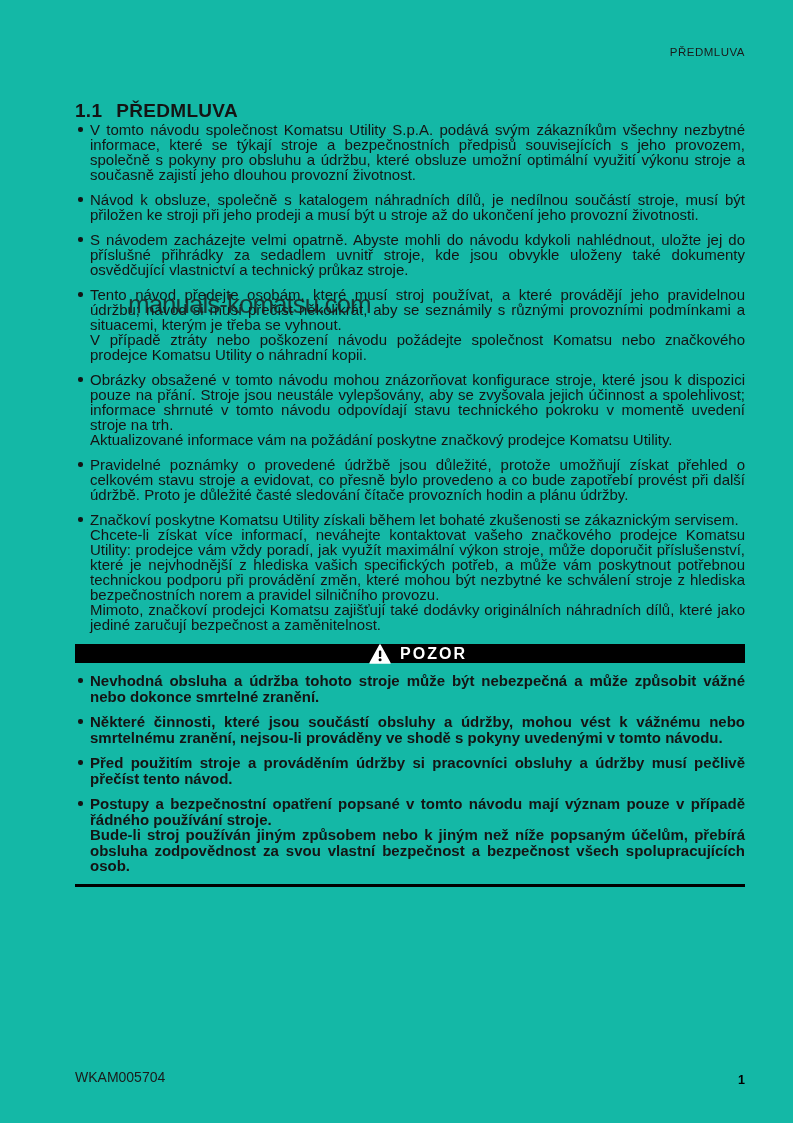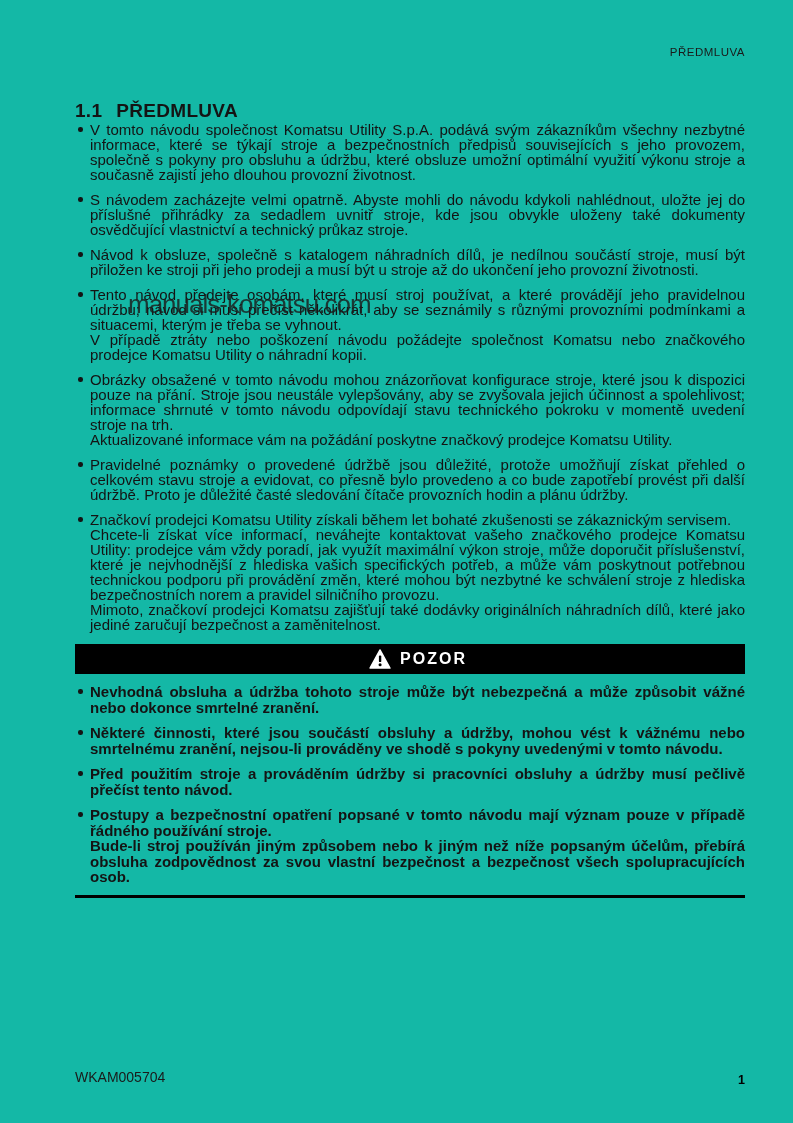--- a/index.html
+++ b/index.html
@@ -55,21 +55,21 @@
   }
   .bullet .text {
     flex: 1;
     font-size: 15px;
     line-height: 15px;
     text-align: justify;
   }
   .bullet .text p { margin: 0; }
   .warning-banner {
     margin: 12px 0 10px 0;
-    height: 30px;
+    height: 19px;
     background: #000000;
     color: #ffffff;
     display: flex;
     align-items: center;
     justify-content: center;
     gap: 9px;
     padding-left: 16px;
   }
   .warning-banner .wlabel {
     font-size: 16px;
@@ -134,30 +134,30 @@
         <div class="text">
           <p>V tomto návodu společnost Komatsu Utility S.p.A. podává svým zákazníkům všechny nezbytné informace, které se týkají stroje a bezpečnostních předpisů souvisejících s jeho provozem, společně s pokyny pro obsluhu a údržbu, které obsluze umožní optimální využití výkonu stroje a současně zajistí jeho dlouhou provozní životnost.</p>
         </div>
       </div>
 
       <div class="bullet">
         <span class="marker-col">
             <span class="dot"></span>
           </span>
         <div class="text">
+          <p>Návod k obsluze, společně s katalogem náhradních dílů, je nedílnou součástí stroje, musí být přiložen ke stroji při jeho prodeji a musí být u stroje až do ukončení jeho provozní životnosti.</p>
+        </div>
+      </div>
+
+      <div class="bullet">
+        <span class="marker-col">
+            <span class="dot"></span>
+          </span>
+        <div class="text">
           <p>S návodem zacházejte velmi opatrně. Abyste mohli do návodu kdykoli nahlédnout, uložte jej do příslušné přihrádky za sedadlem uvnitř stroje, kde jsou obvykle uloženy také dokumenty osvědčující vlastnictví a technický průkaz stroje.</p>
-        </div>
-      </div>
-
-      <div class="bullet">
-        <span class="marker-col">
-            <span class="dot"></span>
-          </span>
-        <div class="text">
-          <p>Návod k obsluze, společně s katalogem náhradních dílů, je nedílnou součástí stroje, musí být přiložen ke stroji při jeho prodeji a musí být u stroje až do ukončení jeho provozní životnosti.</p>
         </div>
       </div>
 
       <div class="bullet">
         <span class="marker-col">
             <span class="dot"></span>
           </span>
         <div class="text">
           <p>Tento návod předejte osobám, které musí stroj používat, a které provádějí jeho pravidelnou údržbu; návod si musí přečíst několikrát, aby se seznámily s různými provozními podmínkami a situacemi, kterým je třeba se vyhnout.</p>
           <p>V případě ztráty nebo poškození návodu požádejte společnost Komatsu nebo značkového prodejce Komatsu Utility o náhradní kopii.</p>
@@ -181,21 +181,21 @@
         <div class="text">
           <p>Pravidelné poznámky o provedené údržbě jsou důležité, protože umožňují získat přehled o celkovém stavu stroje a evidovat, co přesně bylo provedeno a co bude zapotřebí provést při další údržbě. Proto je důležité časté sledování čítače provozních hodin a plánu údržby.</p>
         </div>
       </div>
 
       <div class="bullet">
         <span class="marker-col">
             <span class="dot"></span>
           </span>
         <div class="text">
-          <p>Značkoví prodejci Komatsu Utility získali během let bohaté zkušenosti se zákaznickým servisem.</p>
+          <p>Značkoví poskytne Komatsu Utility získali během let bohaté zkušenosti se zákaznickým servisem.</p>
           <p>Chcete-li získat více informací, neváhejte kontaktovat vašeho značkového prodejce Komatsu Utility: prodejce vám vždy poradí, jak využít maximální výkon stroje, může doporučit příslušenství, které je nejvhodnější z hlediska vašich specifických potřeb, a může vám poskytnout potřebnou technickou podporu při provádění změn, které mohou být nezbytné ke schválení stroje z hlediska bezpečnostních norem a pravidel silničního provozu.</p>
           <p>Mimoto, značkoví prodejci Komatsu zajišťují také dodávky originálních náhradních dílů, které jako jediné zaručují bezpečnost a zaměnitelnost.</p>
         </div>
       </div>
 
 
     </div>
 
     <div class="warning-banner">
       <span>

